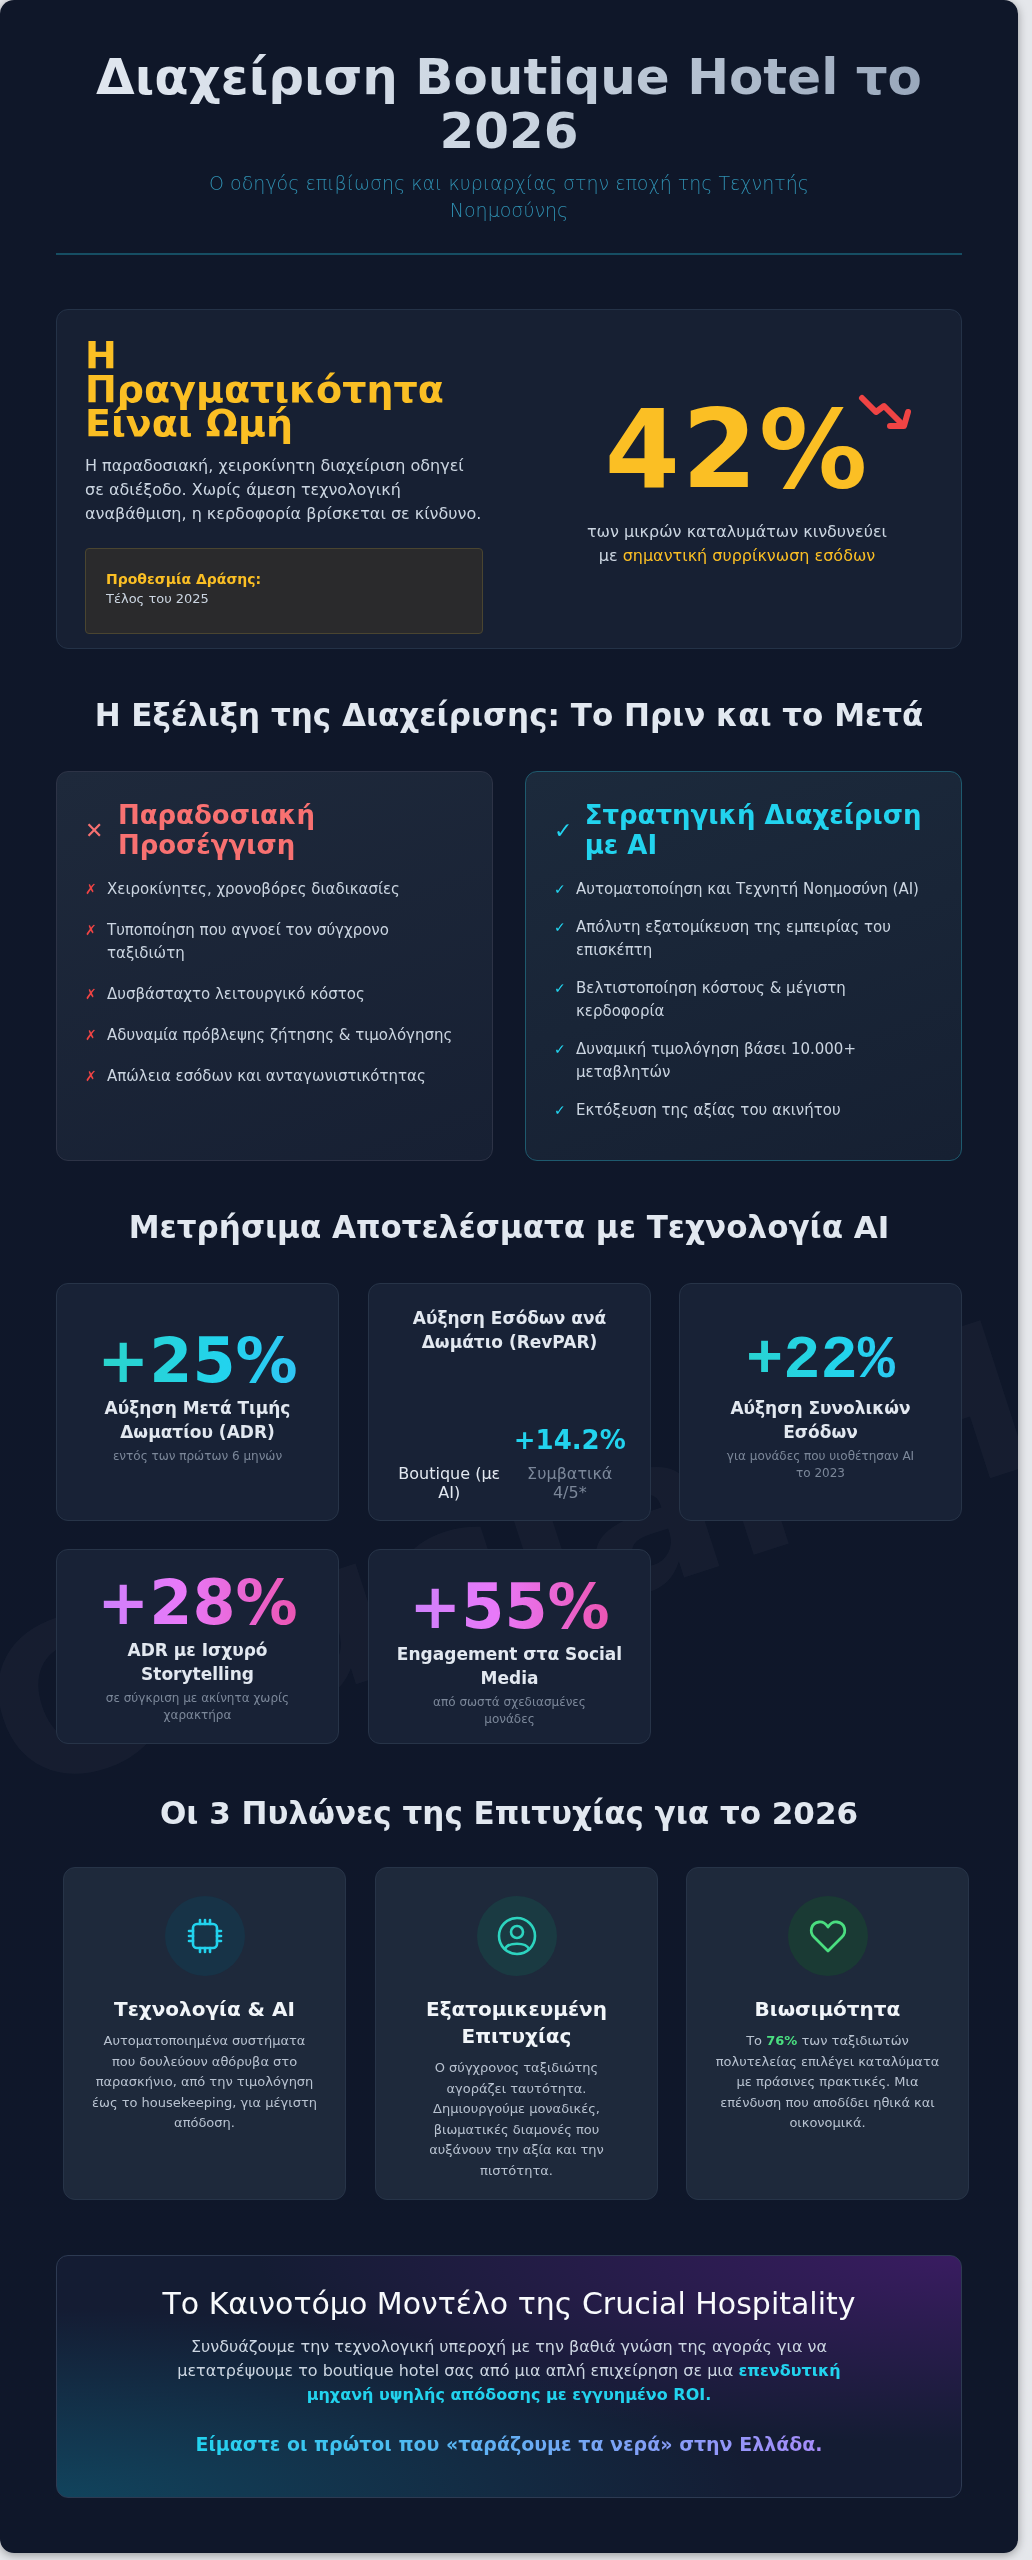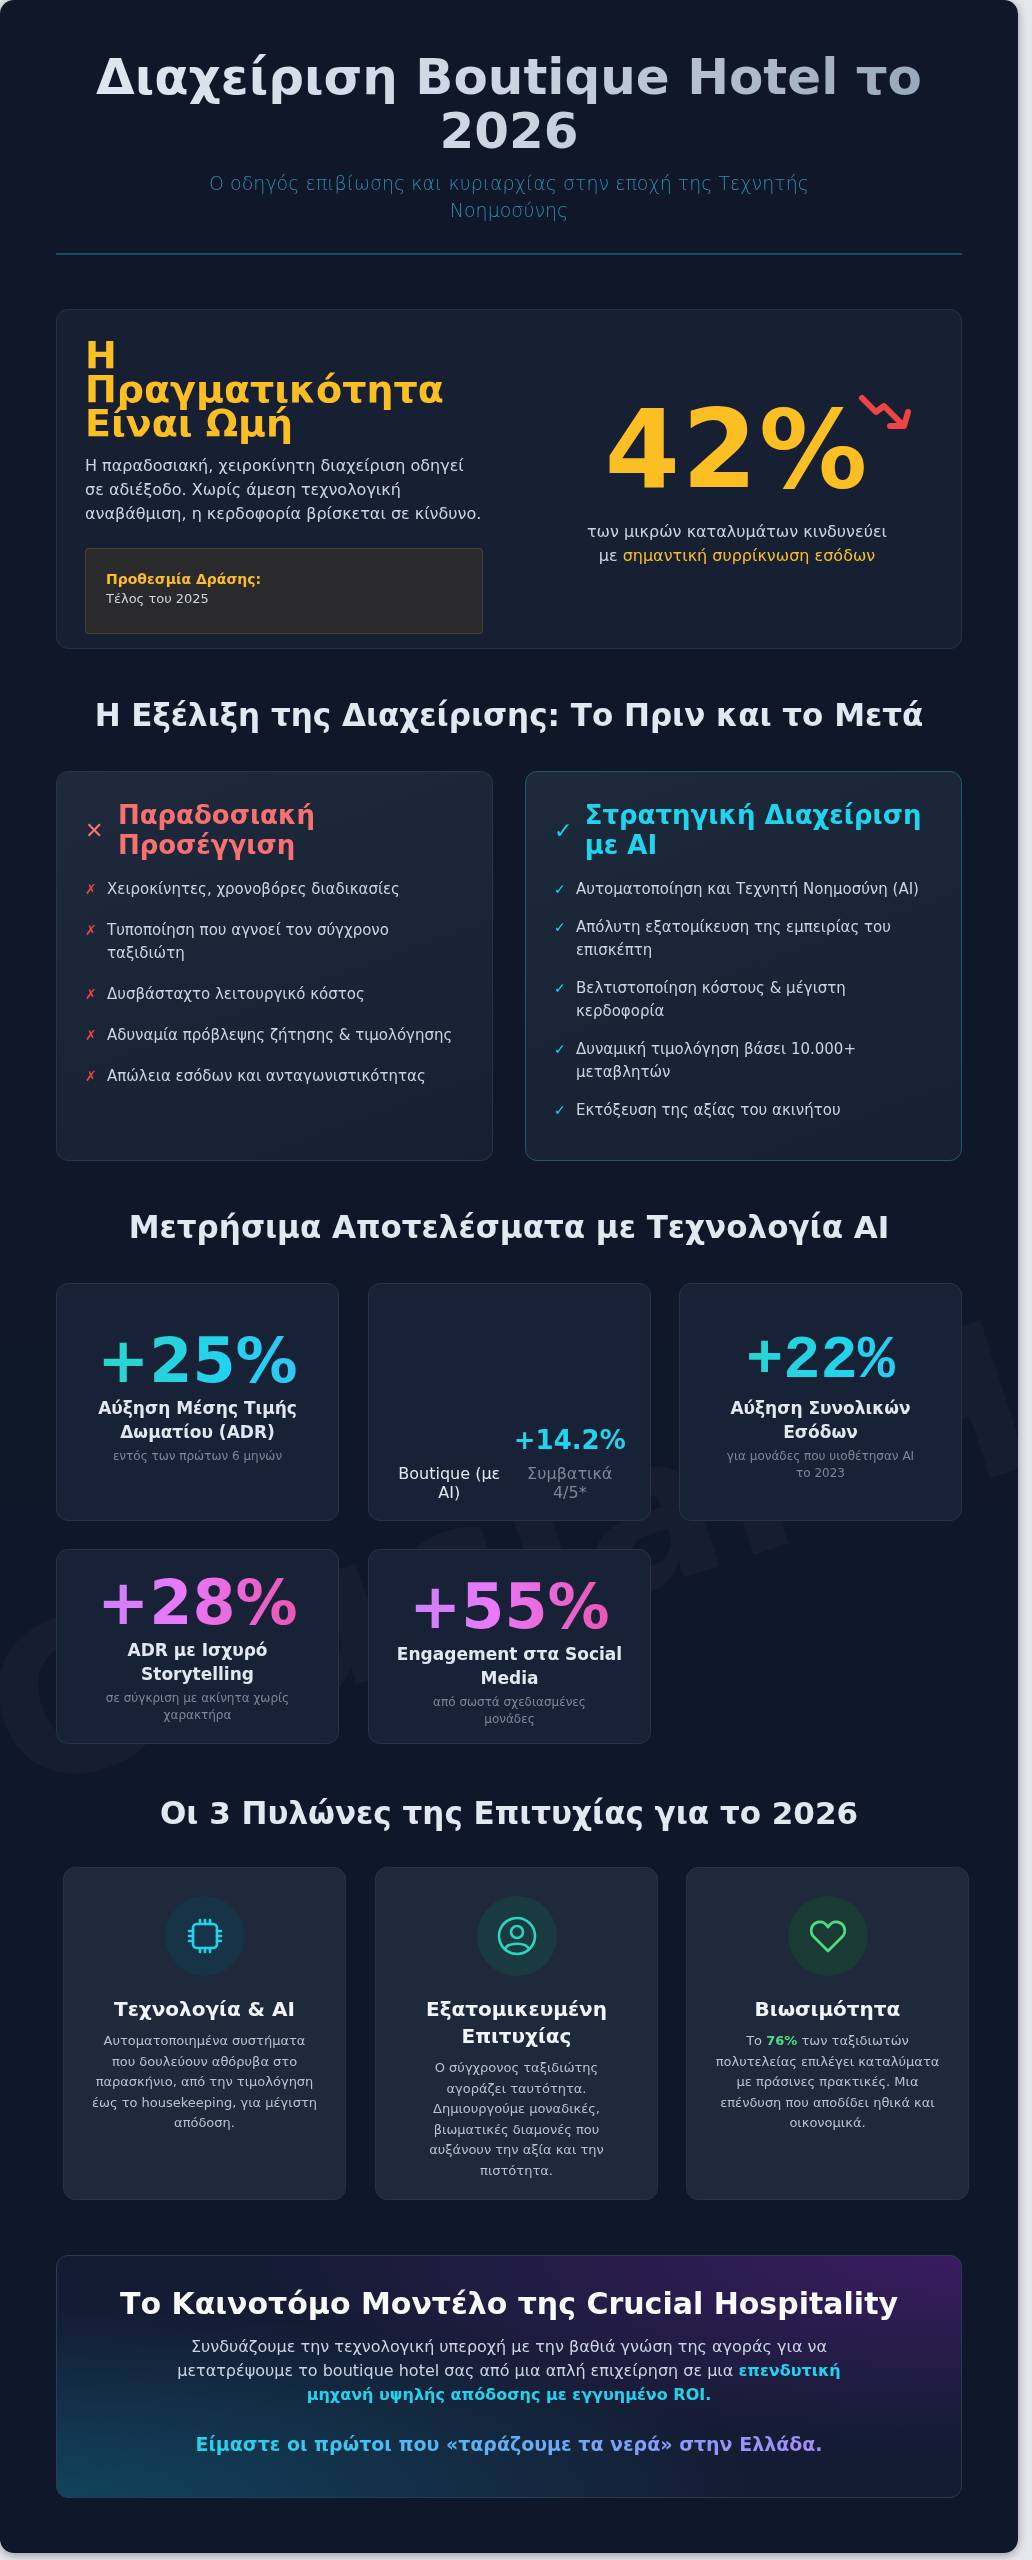--- a/index.html
+++ b/index.html
@@ -137,21 +137,21 @@
   
   .cta {
     position: absolute; top: 2255px; left: 0; width: 906px; height: 243px;
     border-radius: 12px; border: 1px solid #2d3a52;
     background:
       radial-gradient(ellipse at 100% 0%, rgba(88,28,135,0.55) 0%, rgba(88,28,135,0) 55%),
       radial-gradient(ellipse at 0% 100%, rgba(14,116,144,0.45) 0%, rgba(14,116,144,0) 55%),
       #141c33;
     text-align: center;
   }
-  .cta-title { margin-top: 30px; font-size: 30px; font-weight: bold; color: #f8fafc; }
+  .cta-title { margin-top: 30px; font-size: 30px; font-weight: normal; color: #f8fafc; }
   .cta-text { margin-top: 14px; font-size: 16px; line-height: 24px; color: #cbd5e1; padding: 0 90px; }
   .hl-cyan { color: #22d3ee; font-weight: bold; }
   .cta-tagline {
     margin-top: 26px; font-size: 19px; font-weight: bold;
     background: linear-gradient(90deg, #22d3ee 0%, #a78bfa 100%);
     -webkit-background-clip: text; background-clip: text; color: transparent;
     display: inline-block;
   }
 </style>
 </head>
@@ -248,25 +248,26 @@
             <span class="bullet">✓</span>
             <span>Εκτόξευση της αξίας του ακινήτου</span>
           </li>
       </ul>
     </div>
 
     <h2 class="section-title" style="top:1209px;">Μετρήσιμα Αποτελέσματα με Τεχνολογία AI</h2>
 
     <div class="metric" style="left:0;top:1283px;height:238px;">
       <div class="metric-value grad-cyan" style="margin-top:42px;">+25%</div>
-      <div class="metric-label">Αύξηση Μέσης Τιμής Δωματίου (ADR)</div>
+      <div class="metric-label">Αύξηση Μετά Τιμής Δωματίου (ADR)</div>
       <div class="metric-note">εντός των πρώτων 6 μηνών</div>
     </div>
 
     <div class="metric" style="left:312px;top:1283px;height:238px;">
+      <div class="revpar-title">Αύξηση Εσόδων ανά Δωμάτιο (RevPAR)</div>
       <div class="revpar-bars">
         <div class="revpar-col">
           <div class="revpar-pct"></div>
           <div class="revpar-lbl">Boutique (με AI)</div>
         </div>
         <div class="revpar-col">
           <div class="revpar-pct">+14.2%</div>
           <div class="revpar-lbl muted">Συμβατικά 4/5*</div>
         </div>
       </div>

